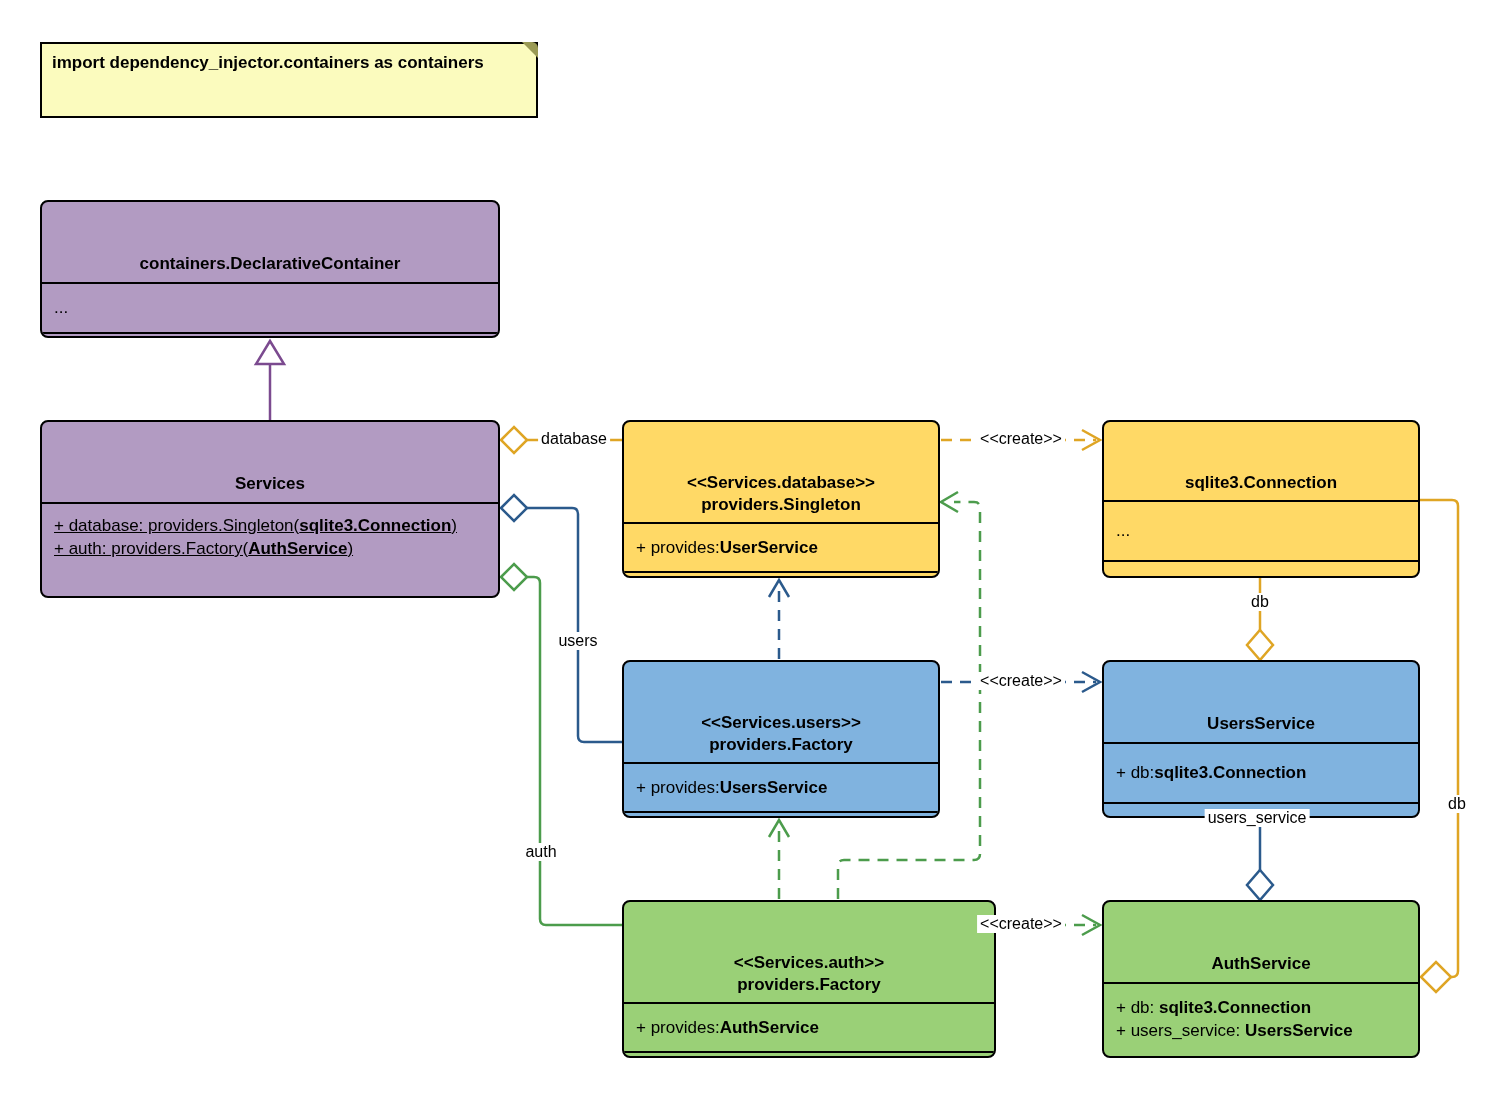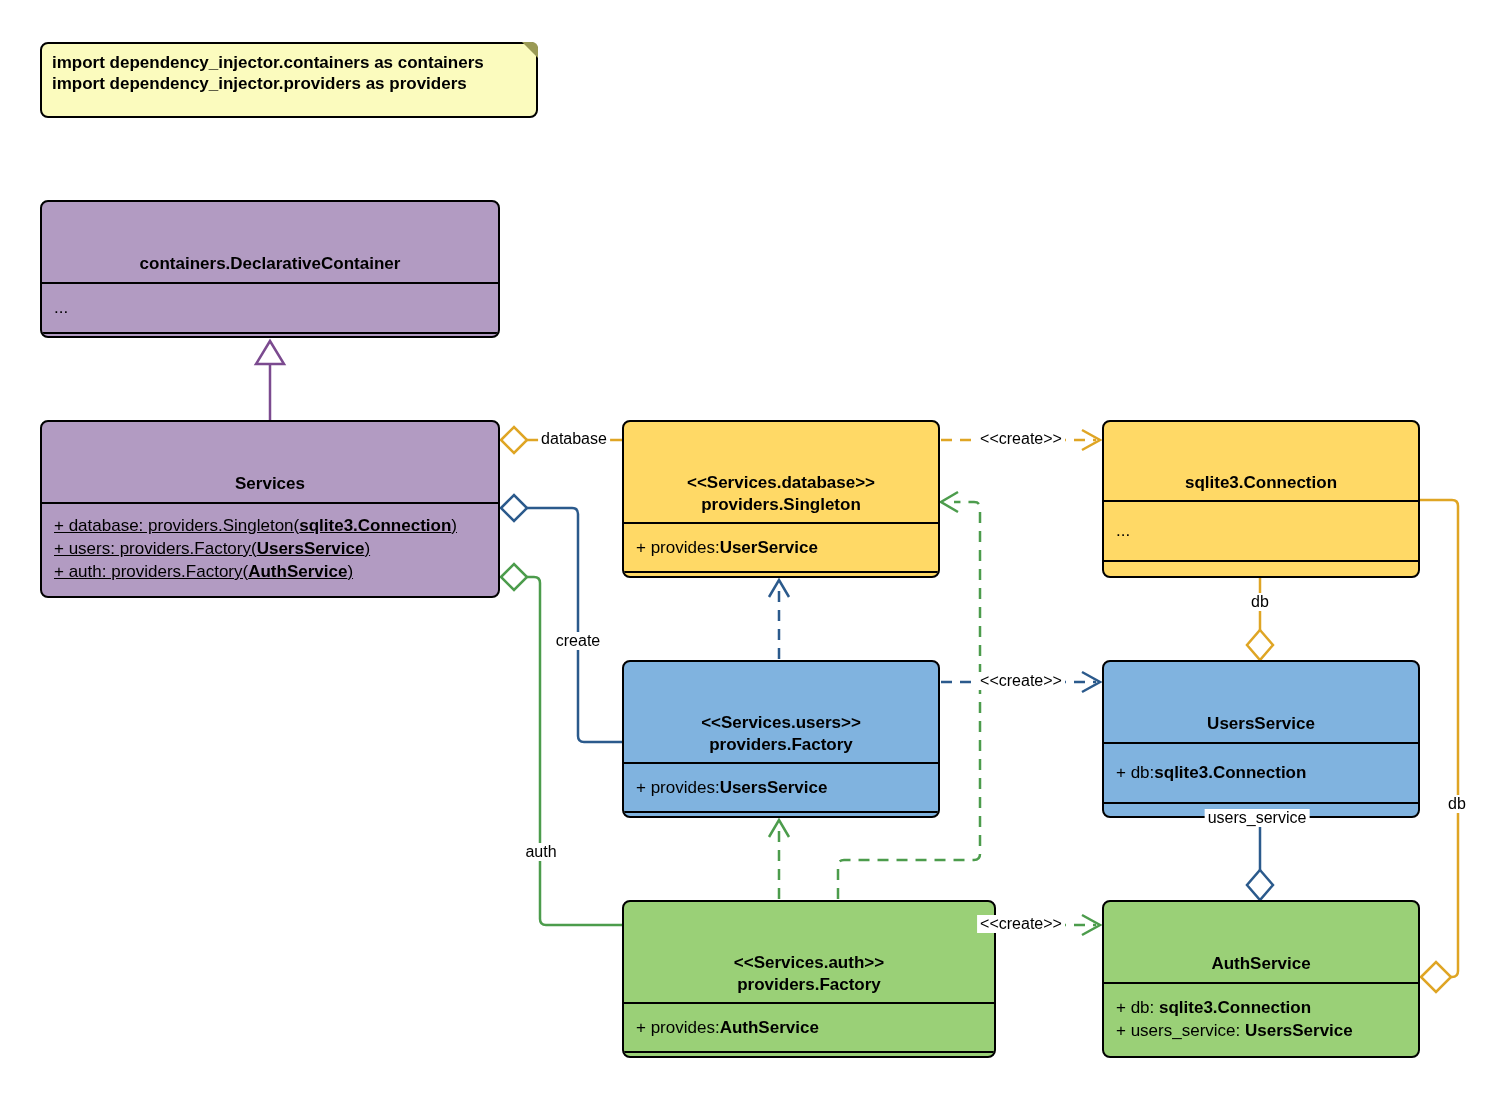--- a/index.html
+++ b/index.html
@@ -23,21 +23,21 @@
   .cell-top { font-size:17px; padding:10px 12px 0 12px; line-height:23px; }
   .underline { text-decoration:underline; }
 
   .fill-purple { background:var(--purple-fill); }
   .fill-yellow { background:var(--yellow-fill); }
   .fill-blue   { background:var(--blue-fill); }
   .fill-green  { background:var(--green-fill); }
 
   .note {
     position:absolute; left:40px; top:42px; width:498px; height:76px;
-    background:var(--note-fill); border:2px solid #000; border-radius:8px;
+    background:var(--note-fill); border:2px solid #000; border-radius:0;
     z-index:1; box-sizing:border-box; padding:8px 10px;
     font-weight:bold; font-size:17px; line-height:21px;
   }
   .note-fold {
     position:absolute; right:-2px; top:-2px; width:0; height:0;
     border-top:16px solid #9a9a55; border-left:16px solid transparent;
     border-top-right-radius:6px;
   }
 
   .edge-label {
@@ -114,34 +114,32 @@
 
     <g>
       <path d="M 1420 500 L 1452 500 Q 1458 500 1458 506 L 1458 971 Q 1458 977 1452 977 L 1451 977" fill="none" stroke="var(--yellow-line)" stroke-width="2.5"></path>
       <polygon points="1421,977 1436,962 1451,977 1436,992" fill="#fff" stroke="var(--yellow-line)" stroke-width="2.5"></polygon>
     </g>
   </svg>
 
   <div class="note">
     <div class="note-fold"></div>
     <div>import dependency_injector.containers as containers</div>
-    <div>import dependency_injector.providers as providers</div>
   </div>
 
   <div class="uml-class fill-purple" style="left:40px; top:200px; width:460px; height:138px;">
     <div class="row title" style="height:36px;">containers.DeclarativeContainer</div>
     <div class="row cell" style="height:50px;">...</div>
     <div class="row cell" style="height:48px;">...</div>
   </div>
 
   <div class="uml-class fill-purple" style="left:40px; top:420px; width:460px; height:178px;">
     <div class="row title" style="height:36px;">Services</div>
     <div class="row cell-top" style="height:97px;">
       <div class="underline"><span>+ database: providers.Singleton(</span><b>sqlite3.Connection</b><span>)</span></div>
-      <div class="underline"><span>+ users: providers.Factory(</span><b>UsersService</b><span>)</span></div>
       <div class="underline"><span>+ auth: providers.Factory(</span><b>AuthService</b><span>)</span></div>
     </div>
     <div class="row" style="height:41px;"></div>
   </div>
 
   <div class="uml-class fill-yellow" style="left:622px; top:420px; width:318px; height:158px;">
     <div class="row title" style="height:56px;">
       <div>&lt;&lt;Services.database&gt;&gt;</div>
       <div>providers.Singleton</div>
     </div>
@@ -194,21 +192,21 @@
   <div class="uml-class fill-green" style="left:1102px; top:900px; width:318px; height:158px;">
     <div class="row title" style="height:36px;">AuthService</div>
     <div class="row cell-top" style="height:74px; padding-top:12px;">
       <div><span>+ db: </span><b>sqlite3.Connection</b></div>
       <div><span>+ users_service: </span><b>UsersService</b></div>
     </div>
     <div class="row" style="height:44px;"></div>
   </div>
 
   <div class="edge-label" style="left:574px; top:439px;">database</div>
-  <div class="edge-label" style="left:578px; top:641px;">create</div>
+  <div class="edge-label" style="left:578px; top:641px;">users</div>
   <div class="edge-label" style="left:541px; top:852px;">auth</div>
   <div class="edge-label" style="left:1021px; top:439px;">&lt;&lt;create&gt;&gt;</div>
   <div class="edge-label" style="left:1021px; top:681px;">&lt;&lt;create&gt;&gt;</div>
   <div class="edge-label" style="left:1021px; top:924px;">&lt;&lt;create&gt;&gt;</div>
   <div class="edge-label" style="left:1260px; top:602px;">db</div>
   <div class="edge-label" style="left:1257px; top:818px;">users_service</div>
   <div class="edge-label" style="left:1457px; top:804px;">db</div>
 
 </div>
 

